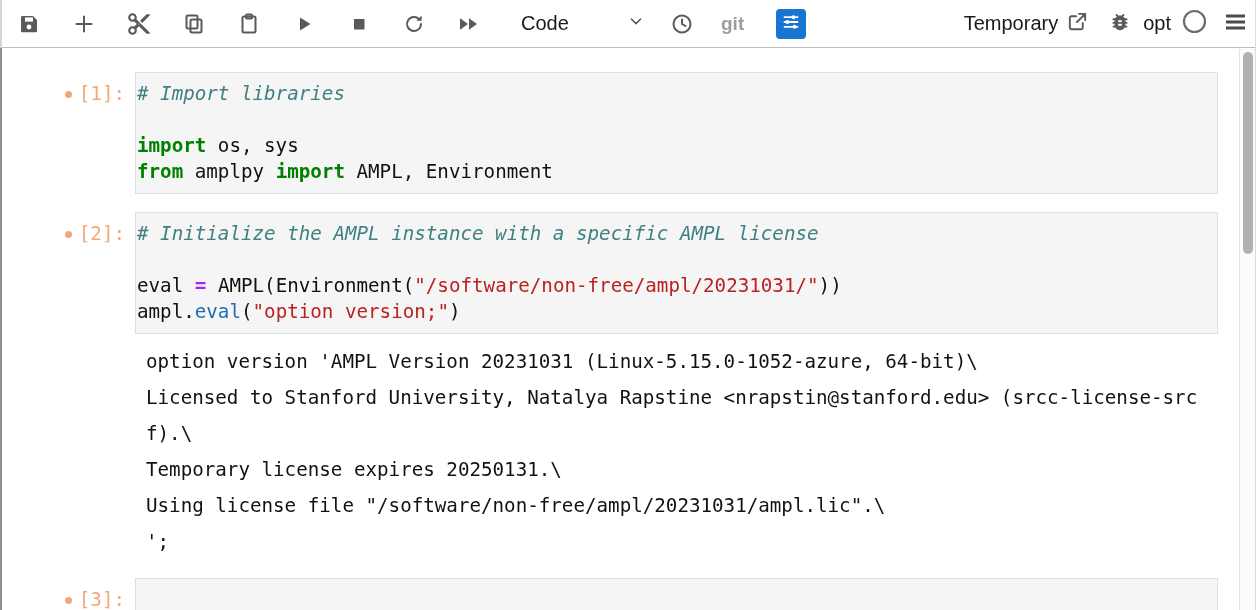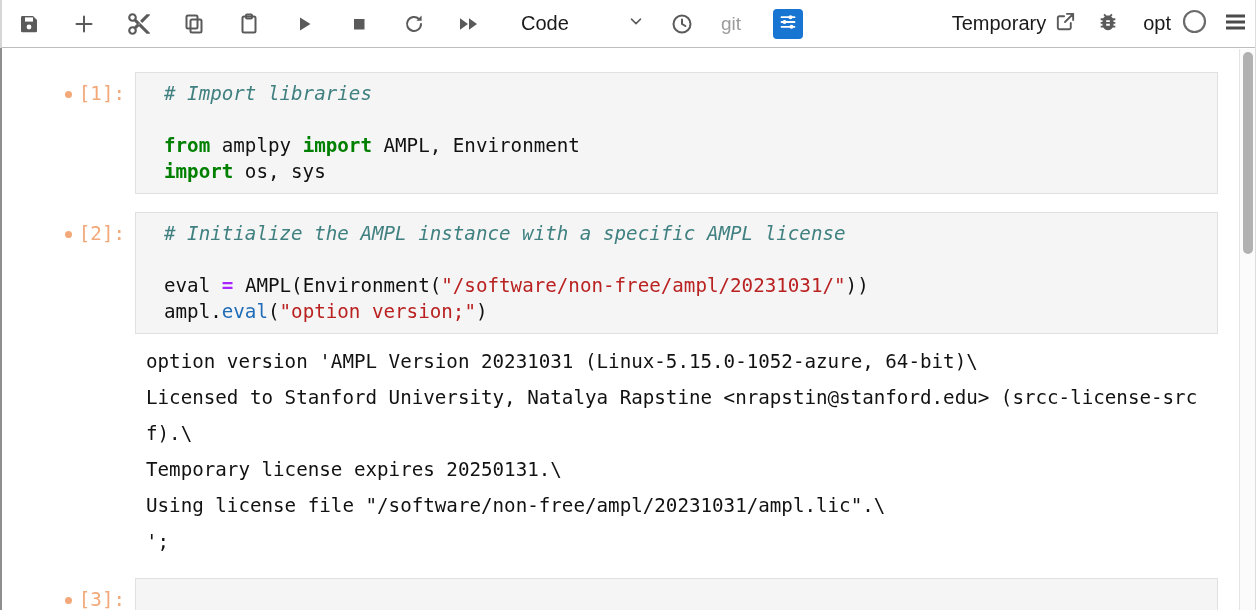--- a/index.html
+++ b/index.html
@@ -20,29 +20,29 @@
     width:30px; height:30px; margin-right:13px; flex:0 0 auto;
     display:flex; align-items:center; justify-content:center; cursor:pointer;
   }
   .tb-btn svg { display:block; }
   .icon-stroke { stroke:var(--icon); fill:none; stroke-width:2; stroke-linecap:round; stroke-linejoin:round; }
   .icon-fill { fill:var(--icon); }
   .celltype-select {
     width:124px; margin:0 10px 0 12px; display:flex; align-items:center;
     justify-content:space-between; font-size:20px; color:#1a1a1a; cursor:pointer; flex:0 0 auto;
   }
-  .git-label { font-size:19px; color:#9c9c9c; margin:0 4px; flex:0 0 auto; }
+  .git-label { font-size:19px; color:#9c9c9c; margin:0 4px; flex:0 0 auto;font-weight:bold; }
   .sliders-btn {
     width:30px; height:30px; border-radius:4px; background:var(--accent);
     display:flex; align-items:center; justify-content:center; margin-left:16px; cursor:pointer; flex:0 0 auto;
   }
   .tb-spacer { flex:1 1 auto; }
   .tb-right { display:flex; align-items:center; flex:0 0 auto; }
   .nb-label { font-size:20px; color:#1a1a1a; margin-right:8px; }
-  .opt-label { font-size:20px; color:#1a1a1a; margin:0 10px 0 24px; }
+  .opt-label { font-size:20px; color:#1a1a1a; margin:0 10px 0 12px; }
   .kernel-circle { margin-right:14px; display:flex; align-items:center; }
   .bug-wrap { margin-left:20px; display:flex; align-items:center; cursor:pointer; }
   
   .main { position:absolute; top:49px; left:0; right:0; bottom:0; background:#fff; overflow:hidden; }
   .edge-left-top { position:absolute; left:0; top:0; width:2px; height:48px; background:#d6d6d6; }
   .edge-left { position:absolute; left:0; top:48px; bottom:0; width:2px; background:#8f8f8f; }
   .edge-right { position:absolute; right:0; top:0; bottom:0; width:1px; background:#dcdcdc; }
   .scrollbar {
     position:absolute; top:0; right:1px; bottom:0; width:16px;
     background:#fbfbfb; border-left:1px solid #e4e4e4;
@@ -58,21 +58,21 @@
     grid-column:1; display:flex; justify-content:flex-end; align-items:flex-start;
     padding:9px 10px 0 0; cursor:pointer;
   }
   .prompt-dot { width:7px; height:7px; border-radius:50%; background:var(--prompt); margin-top:10px; margin-right:7px; flex:0 0 auto; }
   .prompt-label {
     font-family:"DejaVu Sans Mono", monospace; font-size:19.2px; line-height:26px;
     color:var(--prompt);
   }
   .box {
     grid-column:2; background:#f5f5f5; border:1px solid #e0e0e0;
-    padding:8px 28px; margin-right:21px; cursor:text;
+    padding:8px 1px; margin-right:21px; cursor:text;
   }
   .cell:last-child { margin-bottom:0; }
   .cell:last-child .box { padding-bottom:48px; }
   .line {
     font-family:"DejaVu Sans Mono", monospace; font-size:19.2px; line-height:26px;
     min-height:26px; white-space:pre; color:var(--codetext);
   }
   .cmt { color:var(--comment); font-style:italic; }
   .kw  { color:var(--keyword); font-weight:bold; }
   .str { color:var(--string); }
@@ -215,22 +215,22 @@
 <div class="main">
   <div class="cells">
       <div class="cell">
         <div class="prompt">
           <span class="prompt-dot"></span>
           <span class="prompt-label">[1]:</span>
         </div>
         <div class="box">
           <div class="line"><span class="cmt"># Import libraries</span></div>
           <div class="line"></div>
+          <div class="line"><span class="kw">import</span><span class="txt"> os, sys</span></div>
           <div class="line"><span class="kw">from</span><span class="txt"> amplpy </span><span class="kw">import</span><span class="txt"> AMPL, Environment</span></div>
-          <div class="line"><span class="kw">import</span><span class="txt"> os, sys</span></div>
         </div>
       </div>
       <div class="cell">
         <div class="prompt">
           <span class="prompt-dot"></span>
           <span class="prompt-label">[2]:</span>
         </div>
         <div class="box">
           <div class="line"><span class="cmt"># Initialize the AMPL instance with a specific AMPL license</span></div>
           <div class="line"></div>

